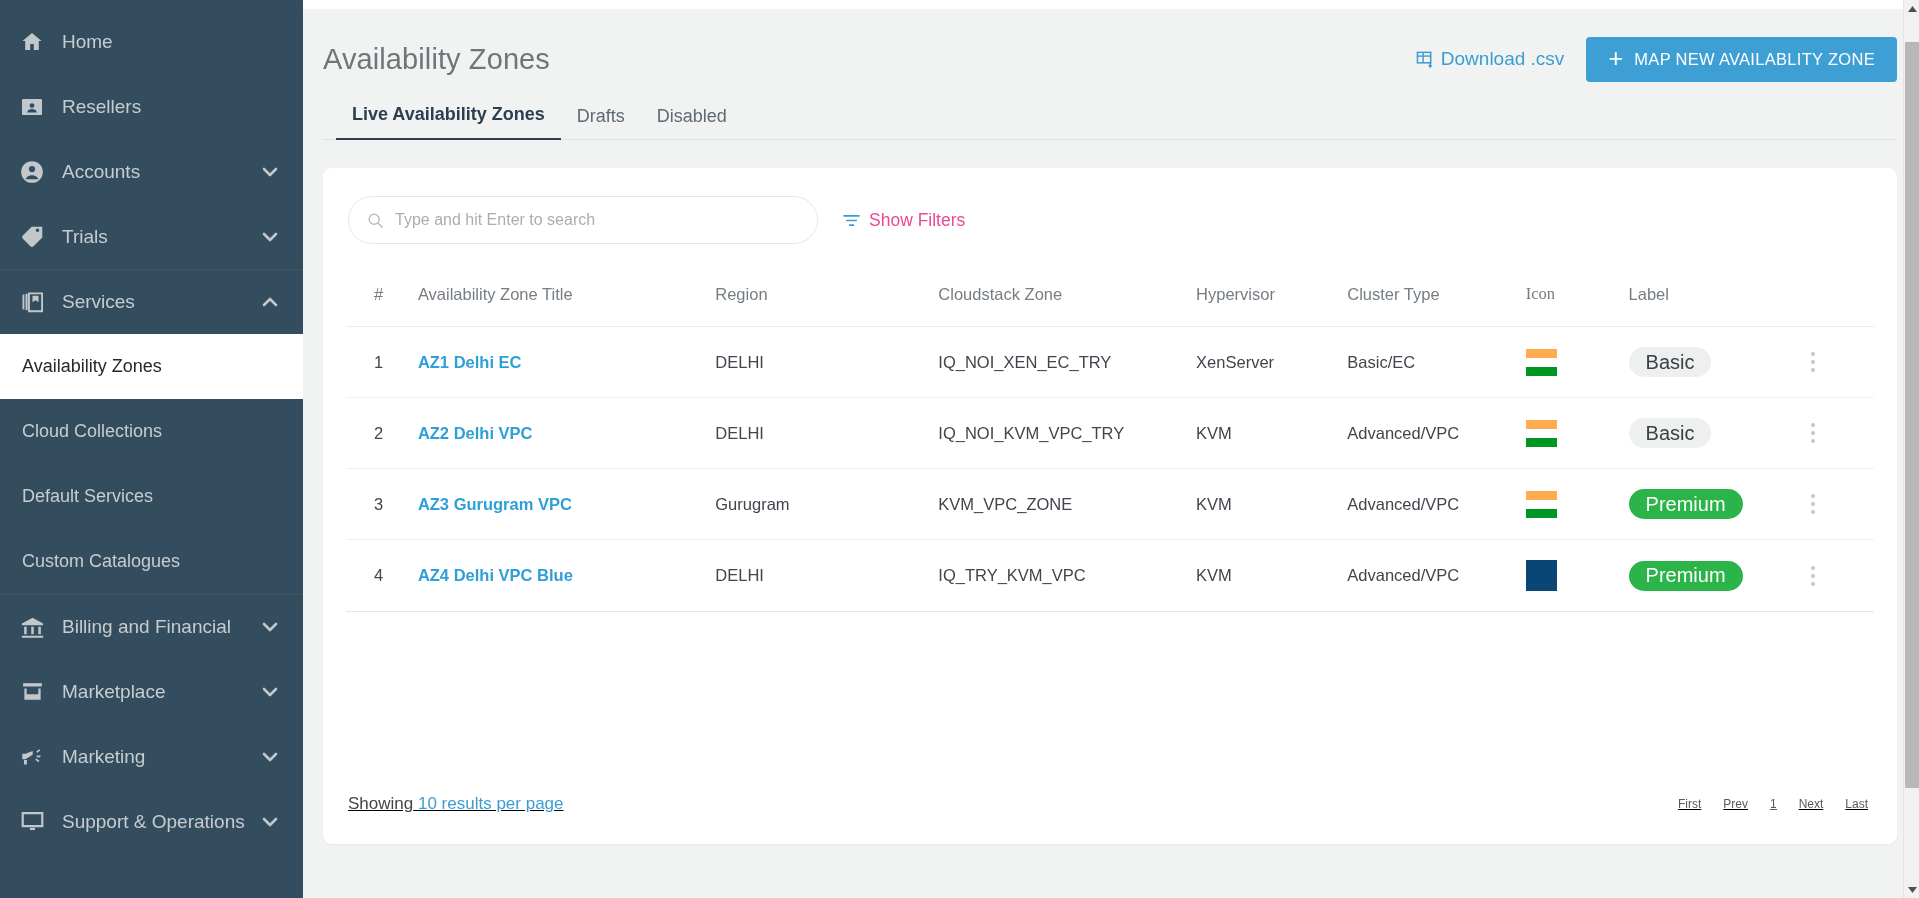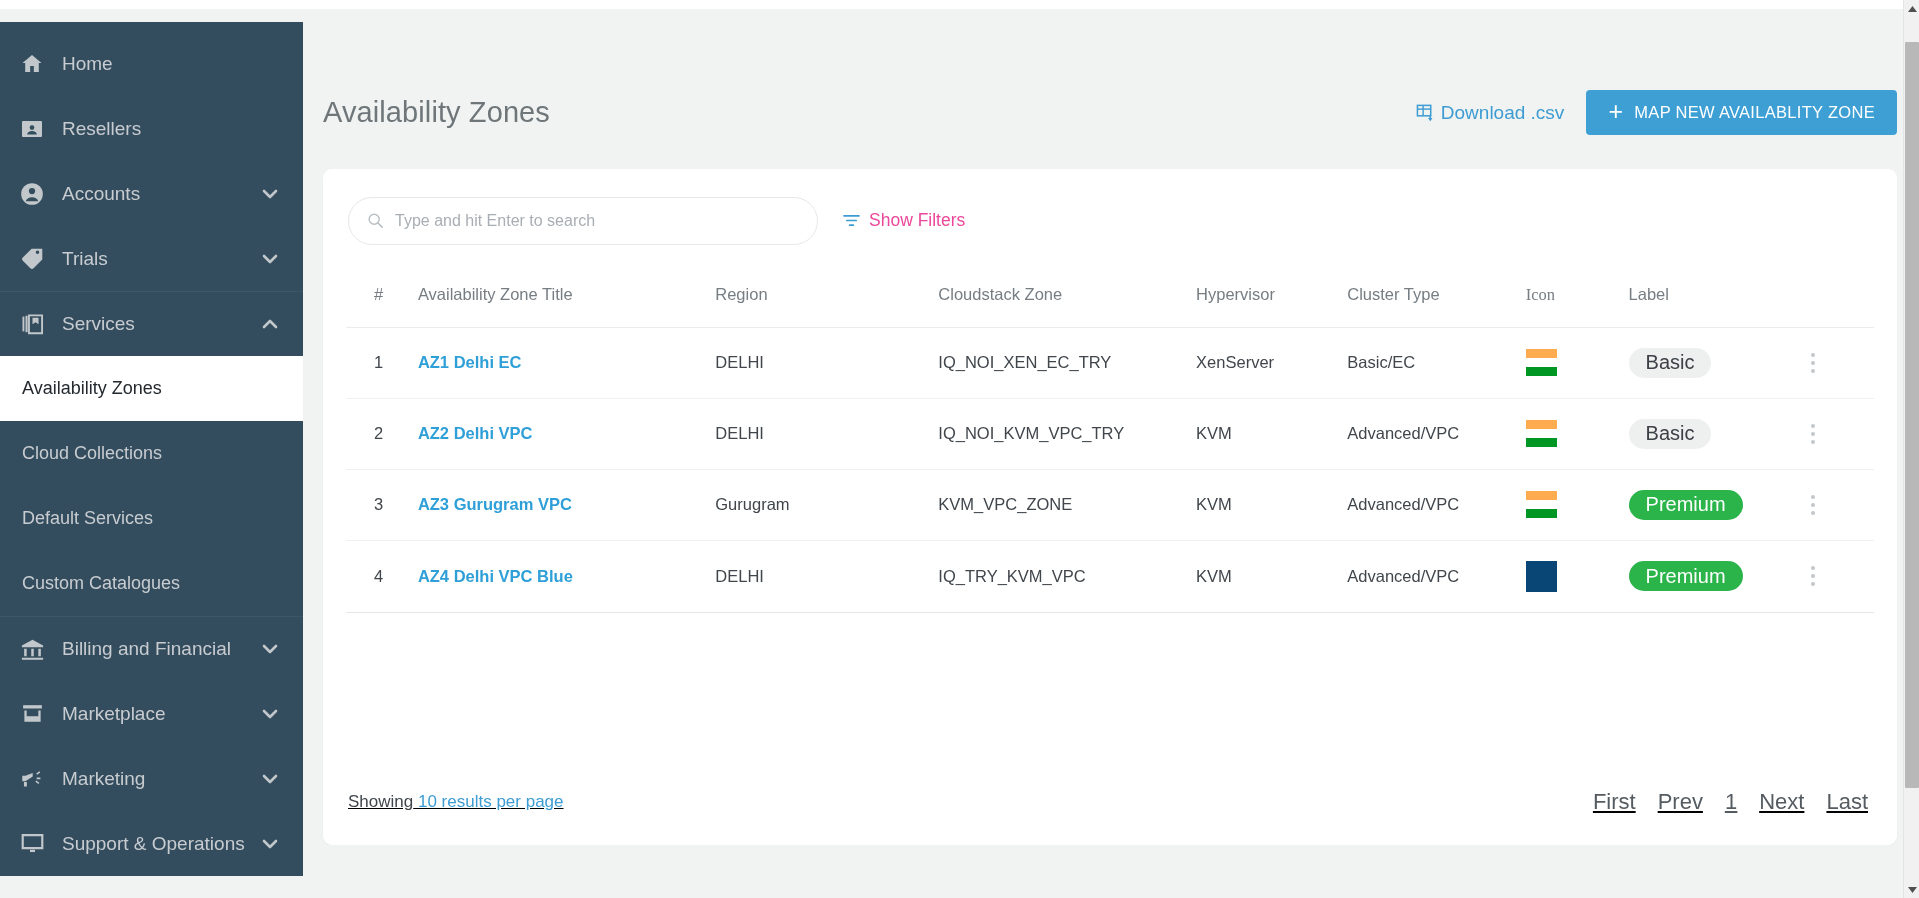--- a/index.html
+++ b/index.html
@@ -240,21 +240,21 @@
   
   .card-footer {
     margin-top: auto;
     display: flex; align-items: center;
     padding: 0 6px 30px 2px;
     text-decoration: underline;
   }
   .showing { font-size: 17px; color: #40464c; }
   .showing a { color: #3d9cd2; cursor: pointer; text-decoration: none; }
   .pager { margin-left: auto; display: flex; align-items: center; gap: 22px; }
-  .pager span { font-size: 22px; color: #545b61; cursor: pointer; }
+  .pager span { font-size: 12px; color: #545b61; cursor: pointer; }
   .pager span.cur { text-decoration: underline; }
 
   
   .vscroll {
     position: absolute; top: 0; right: 0; width: 16px; height: 898px;
     background: #f1f1f1; border-left: 1px solid #e4e4e4;
     z-index: 20;
   }
   .vscroll .arrow {
     position: absolute; left: 0; width: 16px; height: 17px;
@@ -265,21 +265,21 @@
   .vscroll .arrow svg { display: block; fill: #505050; }
   .vscroll .thumb {
     position: absolute; left: 1px; width: 14px;
     top: 42px; height: 746px;
     background: #b8b8b8; border-radius: 1px;
   }
 </style>
 </head>
 <body>
 
-<div class="app" style="background: rgb(241, 243, 243); align-items: center;">
+<div class="app" style="background: rgb(241, 243, 243);">
 
   <div class="top-strip"></div>
 
   <nav class="sidebar" style="background: rgb(51, 77, 94);">
 
     <div class="nav-item">
       <span class="ico">
         <svg width="24" height="24" viewBox="0 0 24 24">
             <path d="M12 3 2.5 11h2.7v9h5v-6h3.6v6h5v-9h2.7z"></path>
           </svg>
@@ -433,20 +433,31 @@
             </span>
             <span>Download .csv</span>
           </a>
           <button class="btn-primary" style="background: rgb(61, 159, 212);">
             <span class="plus">+</span>
             <span>MAP NEW AVAILABLITY ZONE</span>
           </button>
         </div>
       </div>
 
+      <div class="tabs">
+        <div class="tab active">
+          <span>Live Availability Zones</span>
+        </div>
+        <div class="tab">
+          <span>Drafts</span>
+        </div>
+        <div class="tab">
+          <span>Disabled</span>
+        </div>
+      </div>
 
       <div class="card">
 
         <div class="search-row">
           <div class="search-box">
             <span>
               <svg width="17" height="17" viewBox="0 0 18 18">
                 <circle cx="7.6" cy="7.6" r="5.3" fill="none" stroke="#b9bec2" stroke-width="1.5"></circle>
                 <line x1="11.6" y1="11.6" x2="16" y2="16" stroke="#b9bec2" stroke-width="1.6" stroke-linecap="round"></line>
               </svg>

